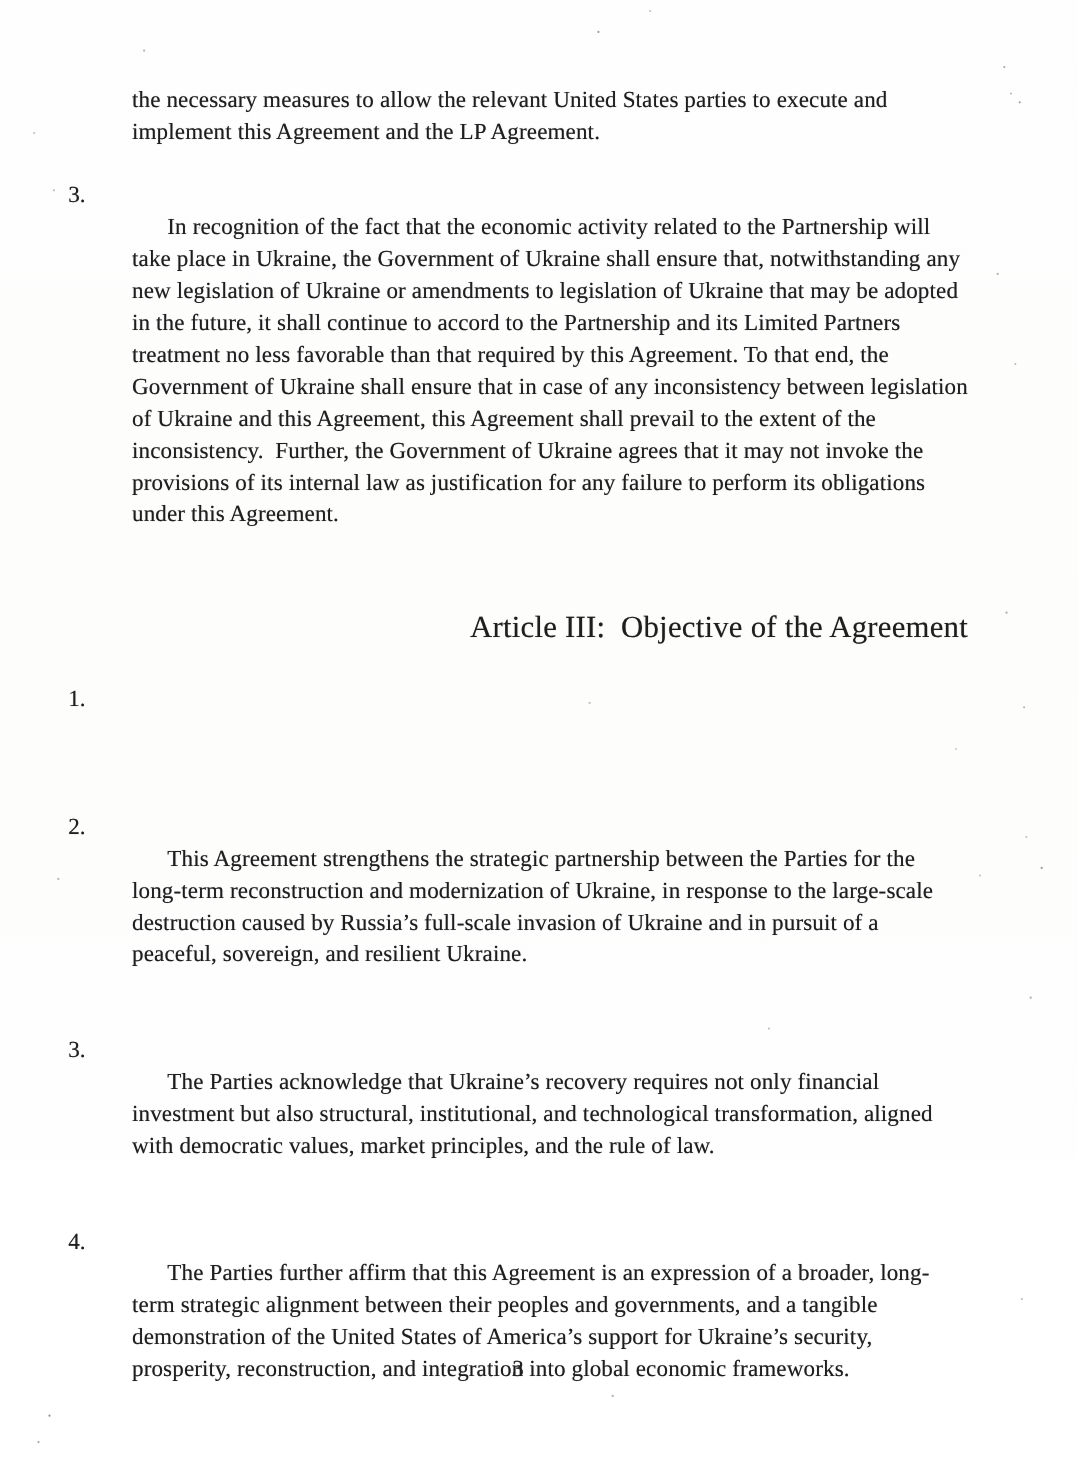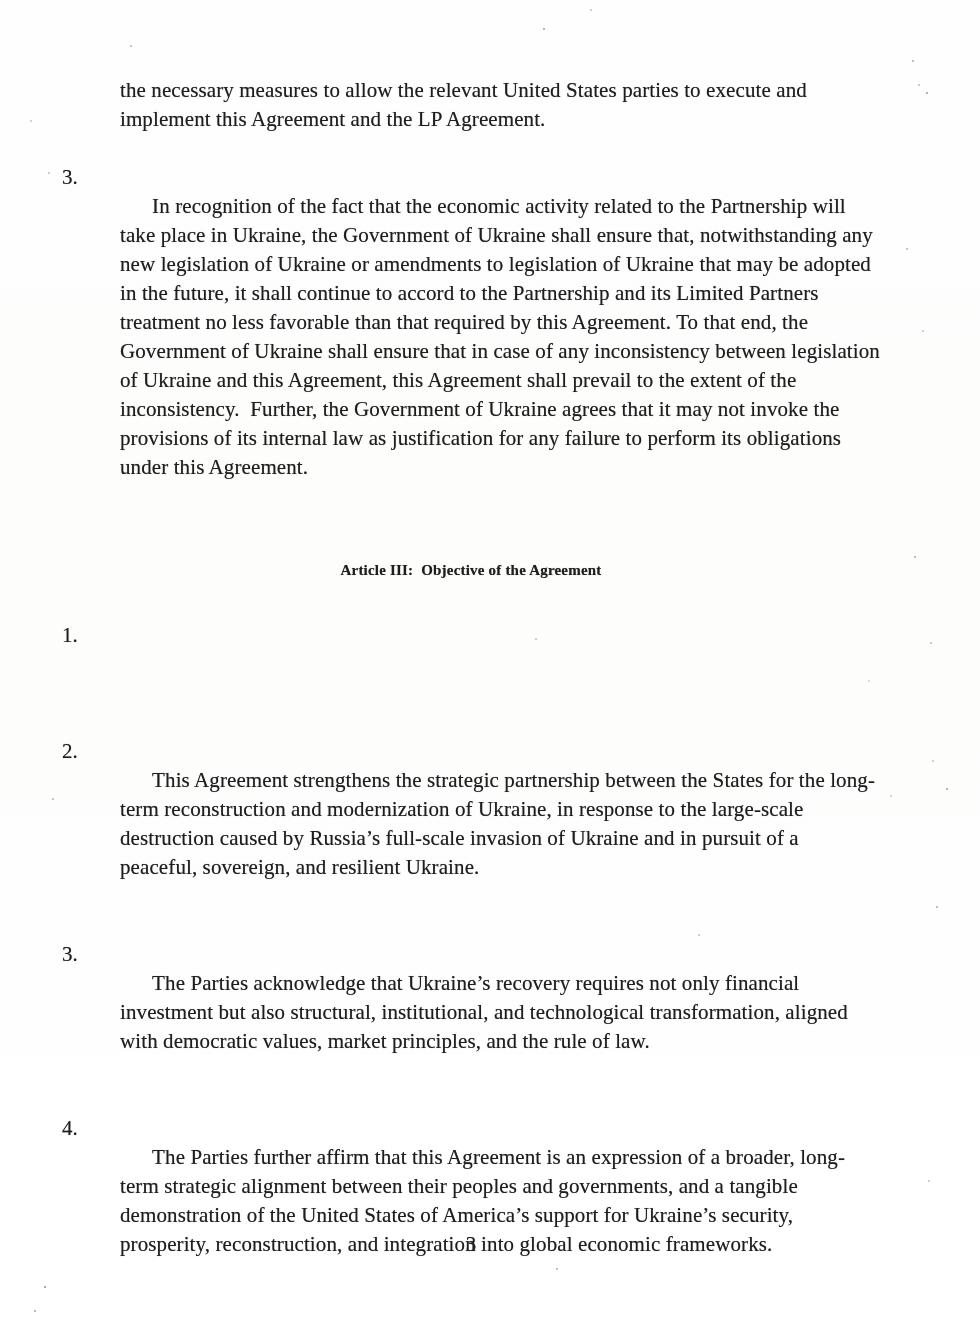--- a/index.html
+++ b/index.html
@@ -74,23 +74,23 @@
     white-space: pre-wrap;
   }
 
   .item .num {
     position: absolute;
     left: 0;
     top: 0;
   }
 
   .heading {
-    font-size: 15px;
-    font-weight: bold;
-    text-align: center;
+    font-size: 28px;
+    font-weight: normal;
+    text-align: right;
     white-space: pre-wrap;
     margin-top: 45px;
     margin-bottom: 36px;
     letter-spacing: 0.2px;
   }
 
   .page-number {
     position: absolute;
     left: 62px;
     width: 818px;
@@ -115,21 +115,21 @@
       <span class="num">3.</span><span>In recognition of the fact that the economic activity related to the Partnership will take place in Ukraine, the Government of Ukraine shall ensure that, notwithstanding any new legislation of Ukraine or amendments to legislation of Ukraine that may be adopted in the future, it shall continue to accord to the Partnership and its Limited Partners treatment no less favorable than that required by this Agreement. To that end, the Government of Ukraine shall ensure that in case of any inconsistency between legislation of Ukraine and this Agreement, this Agreement shall prevail to the extent of the inconsistency.  Further, the Government of Ukraine agrees that it may not invoke the provisions of its internal law as justification for any failure to perform its obligations under this Agreement.</span>
     </div>
 
     <h2 class="heading">Article III:  Objective of the Agreement</h2>
 
     <div class="item">
       <span class="num">1.</span>
     </div>
 
     <div class="item">
-      <span class="num">2.</span><span>This Agreement strengthens the strategic partnership between the States for the long-term reconstruction and modernization of Ukraine, in response to the large-scale destruction caused by Russia’s full-scale invasion of Ukraine and in pursuit of a peaceful, sovereign, and resilient Ukraine.</span>
+      <span class="num">2.</span><span>This Agreement strengthens the strategic partnership between the Parties for the long-term reconstruction and modernization of Ukraine, in response to the large-scale destruction caused by Russia’s full-scale invasion of Ukraine and in pursuit of a peaceful, sovereign, and resilient Ukraine.</span>
     </div>
 
     <div class="item">
       <span class="num">3.</span><span>The Parties acknowledge that Ukraine’s recovery requires not only financial investment but also structural, institutional, and technological transformation, aligned with democratic values, market principles, and the rule of law.</span>
     </div>
 
     <div class="item">
       <span class="num">4.</span><span>The Parties further affirm that this Agreement is an expression of a broader, long-term strategic alignment between their peoples and governments, and a tangible demonstration of the United States of America’s support for Ukraine’s security, prosperity, reconstruction, and integration into global economic frameworks.</span>
     </div>
 

